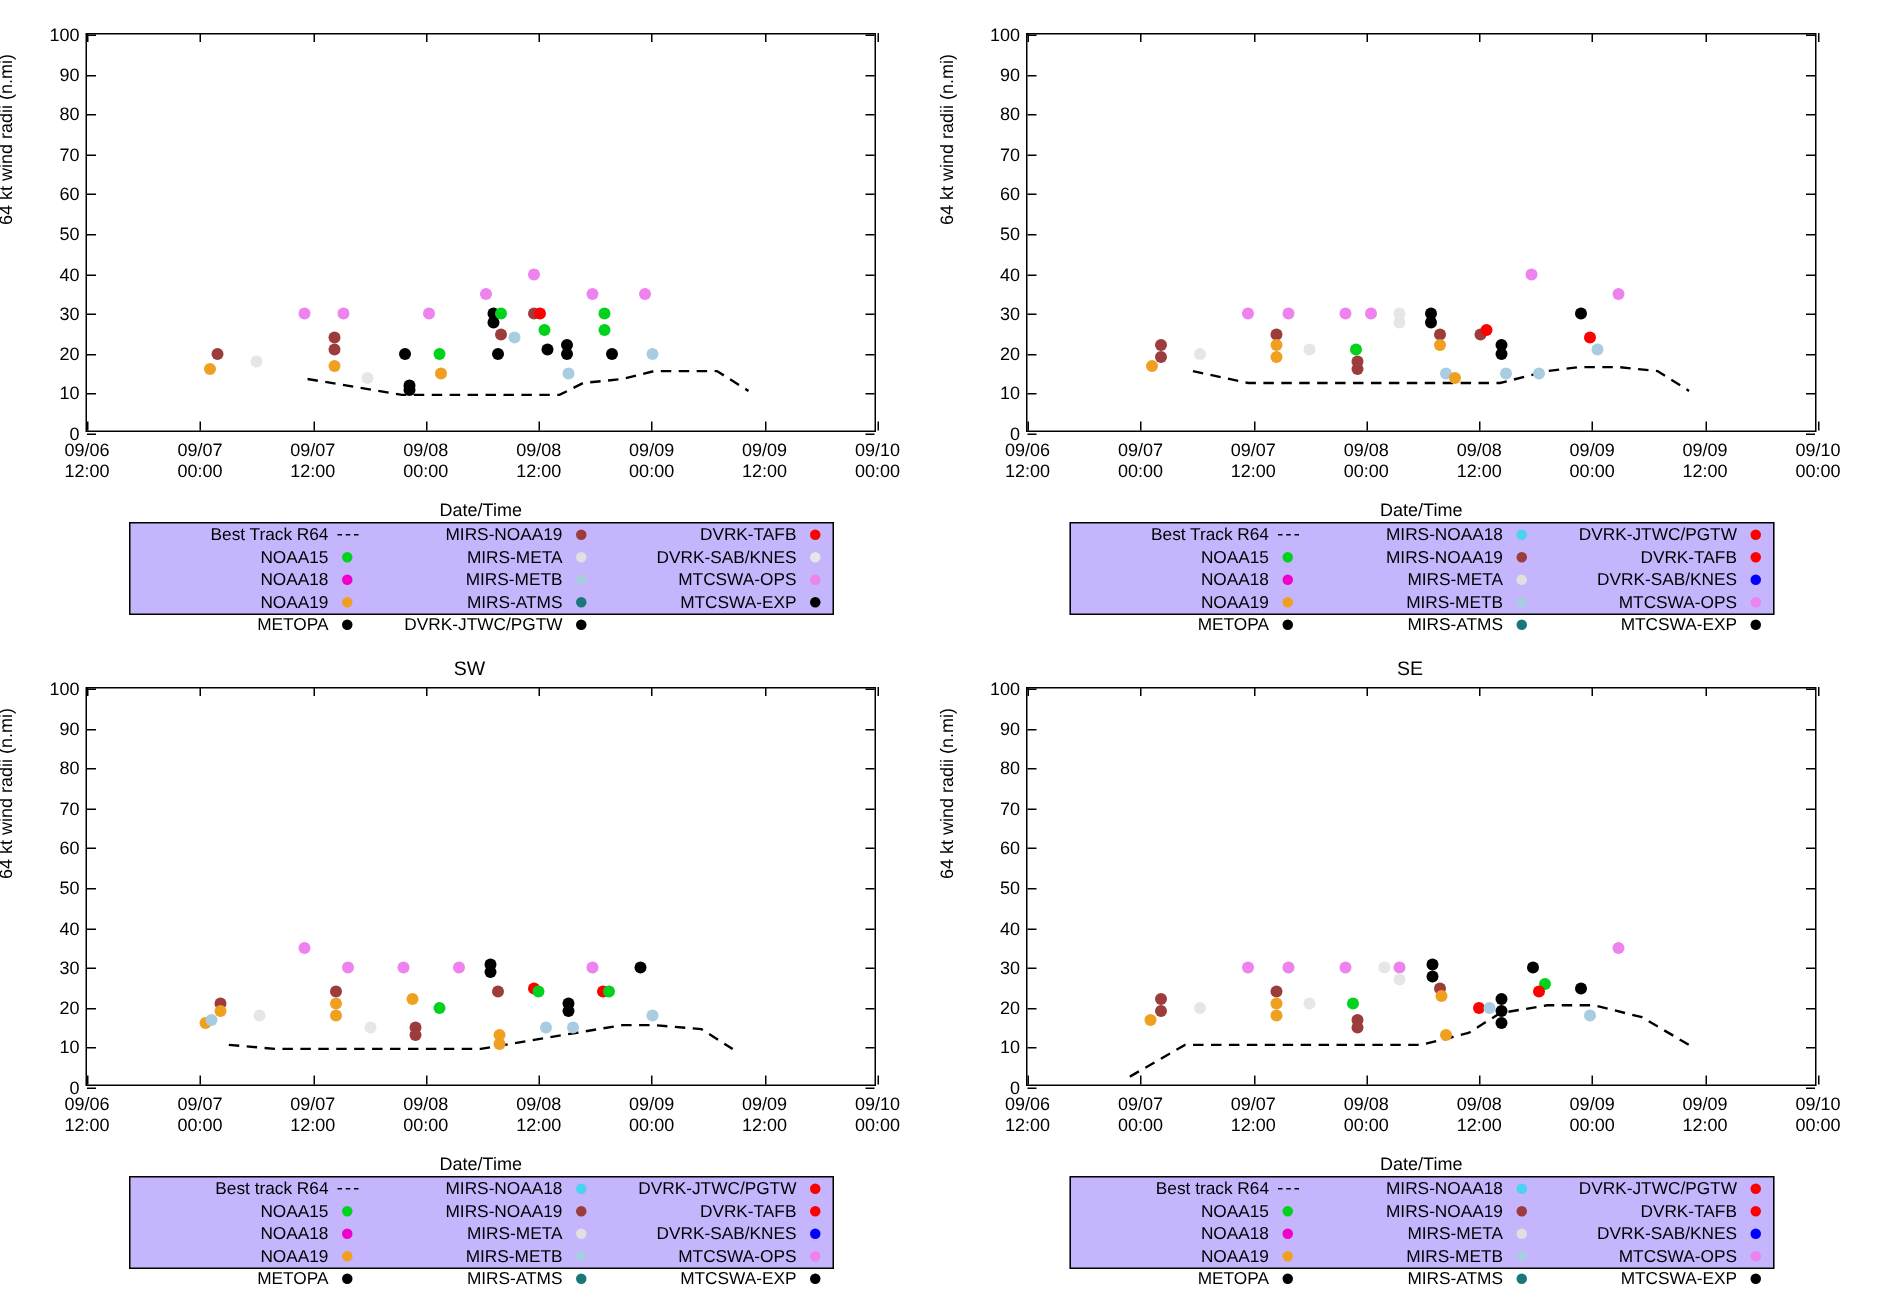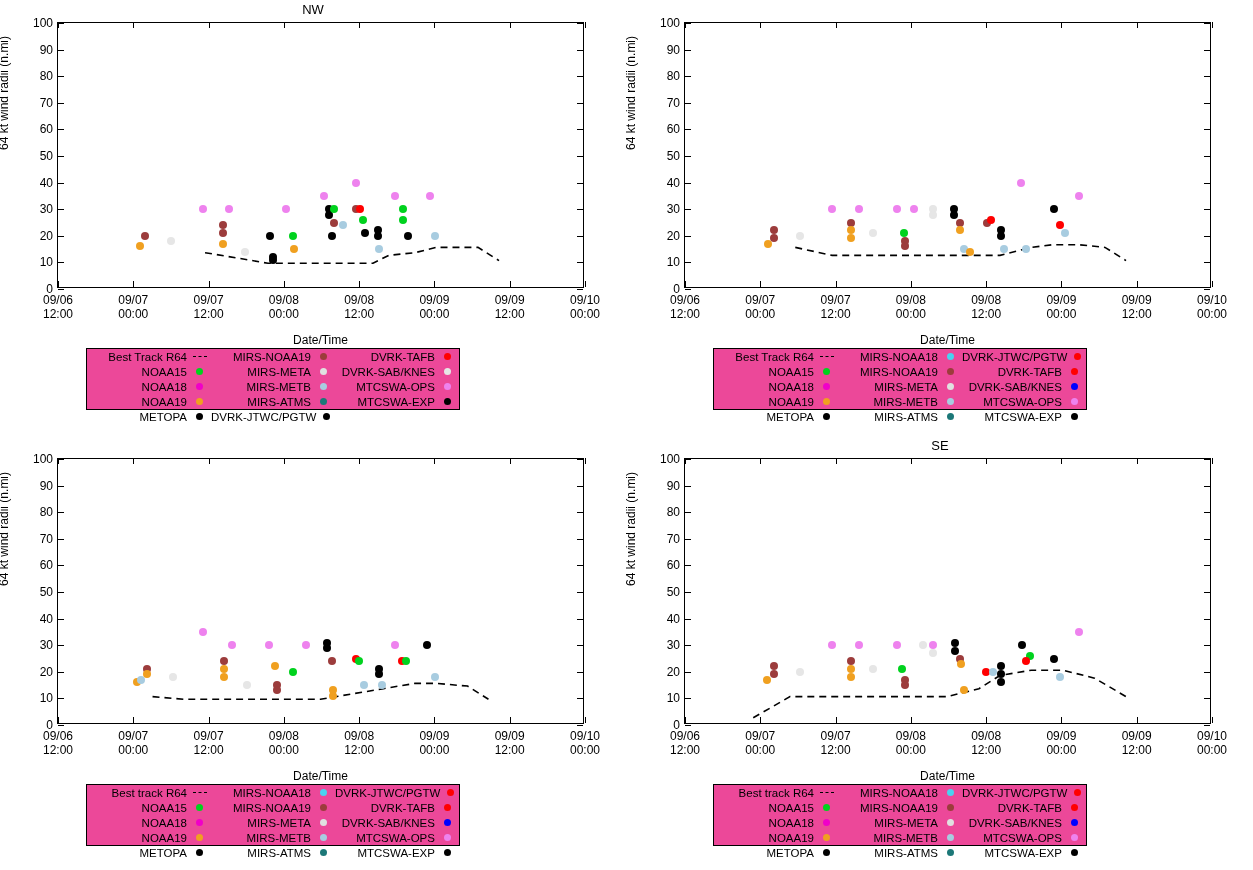--- a/index.html
+++ b/index.html
@@ -86,24 +86,24 @@
     transform:translate(-50%,-50%);
   }
   svg.track{
     position:absolute;left:0;top:0;
     width:100%;height:100%;
     overflow:visible;
   }
   .legend{
     position:absolute;
     left:86px; top:348px;
-    width:374px; height:62px;
+    width:470px; height:62px;
     border:1px solid #000;
     box-sizing:border-box;
-    background:#ec4899;
+    background:#c4b5fd;
   }
   .legend-row{
     display:flex;
     height:15px;
     align-items:center;
   }
   .legend-cell{
     display:flex;
     align-items:center;
     justify-content:flex-end;
@@ -127,21 +127,20 @@
   }
   .legend-cell .sym .dash{
     width:14px;height:0;border-top:1px dashed #000;display:block;
   }
 </style>
 </head>
 <body>
 
 <div class="grid">
   <div class="panel nw">
-      <div class="title">NW</div>
       <div class="ylabel">64 kt wind radii (n.mi)</div>
       <div class="xlabel">Date/Time</div>
       <div class="plotbox">
         <div class="ytick" style="top: 266px;">0</div>
         <div class="ytickmark" style="top: 266px;"></div>
         <div class="ytickmark" style="top: 266px; left: 519px;"></div>
         <div class="ytick" style="top: 239.4px;">10</div>
         <div class="ytickmark" style="top: 239.4px;"></div>
         <div class="ytickmark" style="top: 239.4px; left: 519px;"></div>
         <div class="ytick" style="top: 212.8px;">20</div>
@@ -577,20 +576,21 @@
           <div class="legend-cell">
             <span class="lbl">MTCSWA-EXP</span>
             <span class="sym">
               <span class="c" style="background: rgb(0, 0, 0);"></span>
             </span>
           </div>
         </div>
       </div>
     </div>
   <div class="panel sw">
+      <div class="title">SW</div>
       <div class="ylabel">64 kt wind radii (n.mi)</div>
       <div class="xlabel">Date/Time</div>
       <div class="plotbox">
         <div class="ytick" style="top: 266px;">0</div>
         <div class="ytickmark" style="top: 266px;"></div>
         <div class="ytickmark" style="top: 266px; left: 519px;"></div>
         <div class="ytick" style="top: 239.4px;">10</div>
         <div class="ytickmark" style="top: 239.4px;"></div>
         <div class="ytickmark" style="top: 239.4px; left: 519px;"></div>
         <div class="ytick" style="top: 212.8px;">20</div>

